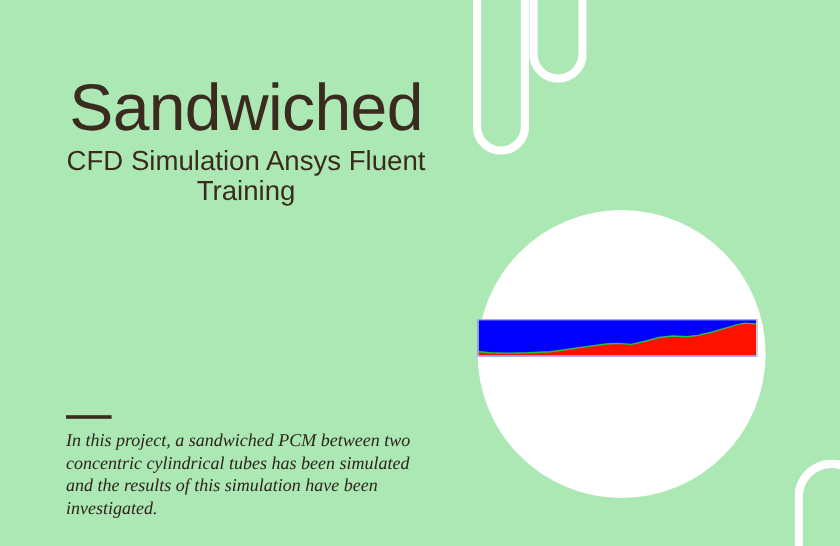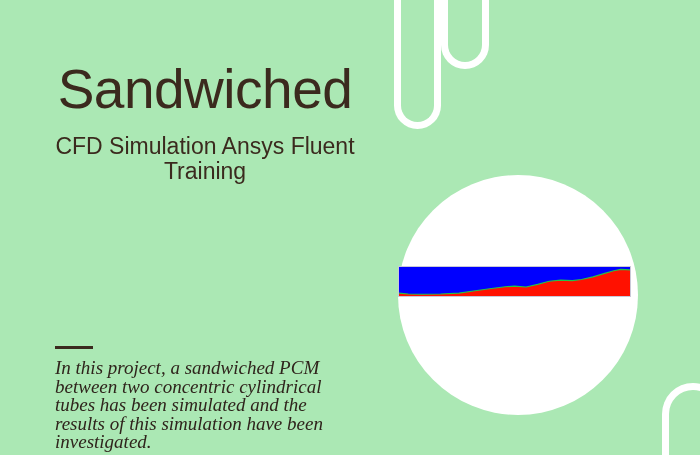--- a/index.html
+++ b/index.html
@@ -49,21 +49,21 @@
   #title-line1,
   #title-line2 {
     color: #3b2a1e;
     font-size: 55px;
     line-height: 54px;
     font-weight: 400;
     letter-spacing: -0.5px;
     white-space: nowrap;
   }
   #subtitle {
-    margin-top: 18px;
+    margin-top: 6px;
     color: #3b2a1e;
     font-size: 23px;
     line-height: 25px;
     font-weight: 400;
   }
 
   
   #note-rule {
     position: absolute;
     left: 55px;
@@ -73,21 +73,21 @@
     background: #3b2a1e;
   }
   #note-text {
     position: absolute;
     left: 55px;
     top: 359px;
     width: 305px;
     color: #2f241c;
     font-family: "Liberation Serif", serif;
     font-style: italic;
-    font-size: 19px;
+    font-size: 15px;
     line-height: 18.5px;
   }
 
   
   #circle-figure {
     position: absolute;
     left: 398px;
     top: 175px;
     width: 240px;
     height: 240px;

